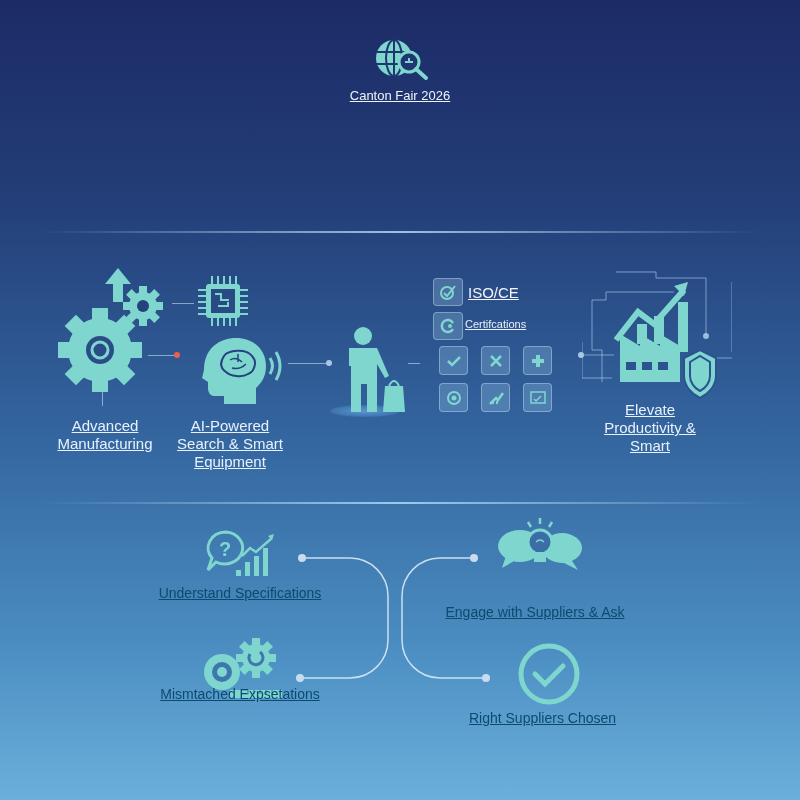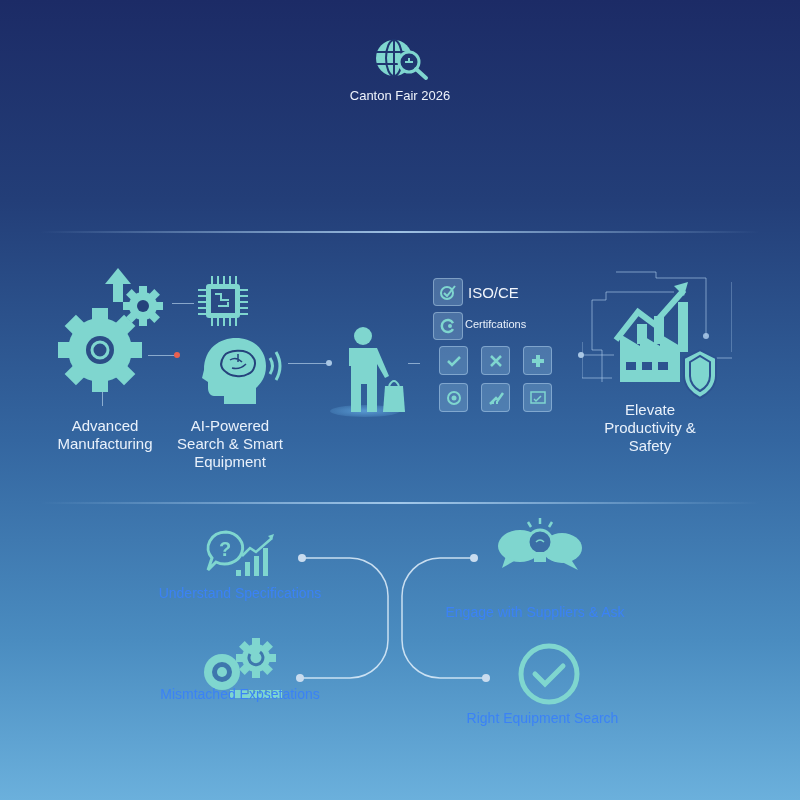--- a/index.html
+++ b/index.html
@@ -2,29 +2,29 @@
 <html><head>
 <meta charset="utf-8">
 <style>
   html, body { margin:0; padding:0; }
   body {
     width:800px; height:800px; overflow:hidden; position:relative;
     background: linear-gradient(180deg, #1c2b66 0%, #233e78 25%, #3466a0 55%, #4a8cc0 80%, #6bb0dc 100%);
     font-family: "Liberation Sans", sans-serif;
     color:#ffffff;
   }
-  .abs { position:absolute; }
+  .abs { position:absolute;text-decoration:underline; }
   .teal { fill:#7fd6cf; }
   .stroke-teal { stroke:#7fd6cf; fill:none; }
   .center { text-align:center; }
   .logo-label { font-size:13px; color:#eef3fb; }
   .title { font-size:27px; font-weight:bold; line-height:33px; color:#ffffff; }
   .divider { height:2px; background:linear-gradient(90deg, rgba(180,215,245,0) 0%, rgba(180,215,245,0.85) 50%, rgba(180,215,245,0) 100%); }
   .label { font-size:15px; line-height:18px; color:#e9f1fb; }
-  .label-sm { font-size:14px; line-height:18px; color:#3b82f6; }
+  .label-sm { font-size:14px; line-height:18px; color:#0c4a6e; }
   .badge {
     width:28px; height:26px; border-radius:4px;
     background:rgba(160,200,230,0.28); border:1px solid rgba(190,220,240,0.45);
     display:flex; align-items:center; justify-content:center;
   }
   .tile {
     width:27px; height:27px; border-radius:4px;
     background:rgba(150,195,230,0.30); border:1px solid rgba(190,220,245,0.45);
     display:flex; align-items:center; justify-content:center;
   }
@@ -228,21 +228,21 @@
     <rect x="44" y="100" width="10" height="8" fill="#2c5290"></rect>
     <rect x="60" y="100" width="10" height="8" fill="#2c5290"></rect>
     <rect x="76" y="100" width="10" height="8" fill="#2c5290"></rect>
     <path d="M102 96 L118 88 L134 96 L134 114 C134 124 126 132 118 136 C110 132 102 124 102 114 Z" class="teal" stroke="#2c5290" stroke-width="2"></path>
     <path d="M108 100 L118 94 L128 100 L128 114 C128 120 124 126 118 129 C112 126 108 120 108 114 Z" fill="none" stroke="#2c5290" stroke-width="2"></path>
   </svg>
 </div>
 <div class="abs center label" style="left:580px;top:401px;width:140px;">
   <div>Elevate</div>
   <div>Productivity &amp;</div>
-  <div>Safety</div>
+  <div>Smart</div>
 </div>
 
 <div class="abs divider" style="left:40px;top:502px;width:720px;"></div>
 
 <div class="abs" style="left:206px;top:530px;width:74px;height:48px;">
   <svg width="74" height="48" viewBox="0 0 74 48">
     <path d="M20 2 A18 16 0 1 1 10 32 L2 40 L6 28 A18 16 0 0 1 20 2 Z" class="stroke-teal" stroke-width="3"></path>
     <text x="13" y="26" font-size="20" font-weight="bold" fill="#7fd6cf" font-family="Liberation Sans, sans-serif">?</text>
     <rect x="30" y="40" width="5" height="6" class="teal"></rect>
     <rect x="39" y="32" width="5" height="14" class="teal"></rect>
@@ -319,13 +319,13 @@
 <div class="abs center label-sm" style="left:420px;top:603px;width:230px;">
   <div>Engage with Suppliers &amp; Ask</div>
 </div>
 
 <div class="abs" style="left:517px;top:642px;width:64px;height:64px;">
   <svg width="64" height="64" viewBox="0 0 64 64">
     <circle cx="32" cy="32" r="28" class="stroke-teal" stroke-width="5"></circle>
     <path d="M18 32 l10 10 l18 -18" class="stroke-teal" stroke-width="5" stroke-linecap="round"></path>
   </svg>
 </div>
-<div class="abs center label-sm" style="left:430px;top:709px;width:225px;">Right Equipment Search</div>
+<div class="abs center label-sm" style="left:430px;top:709px;width:225px;">Right Suppliers Chosen</div>
 
 </body></html>

